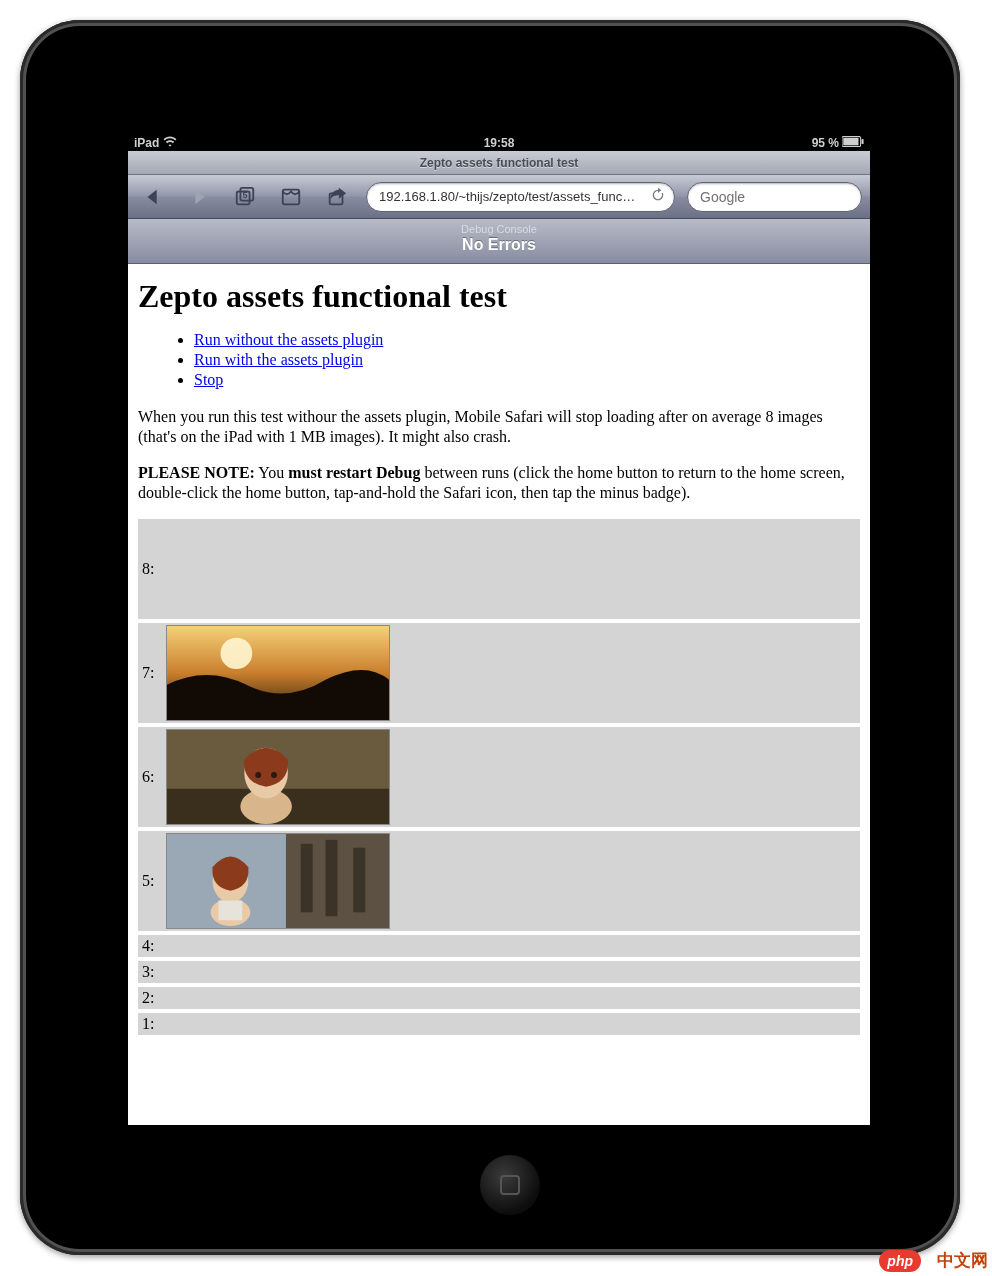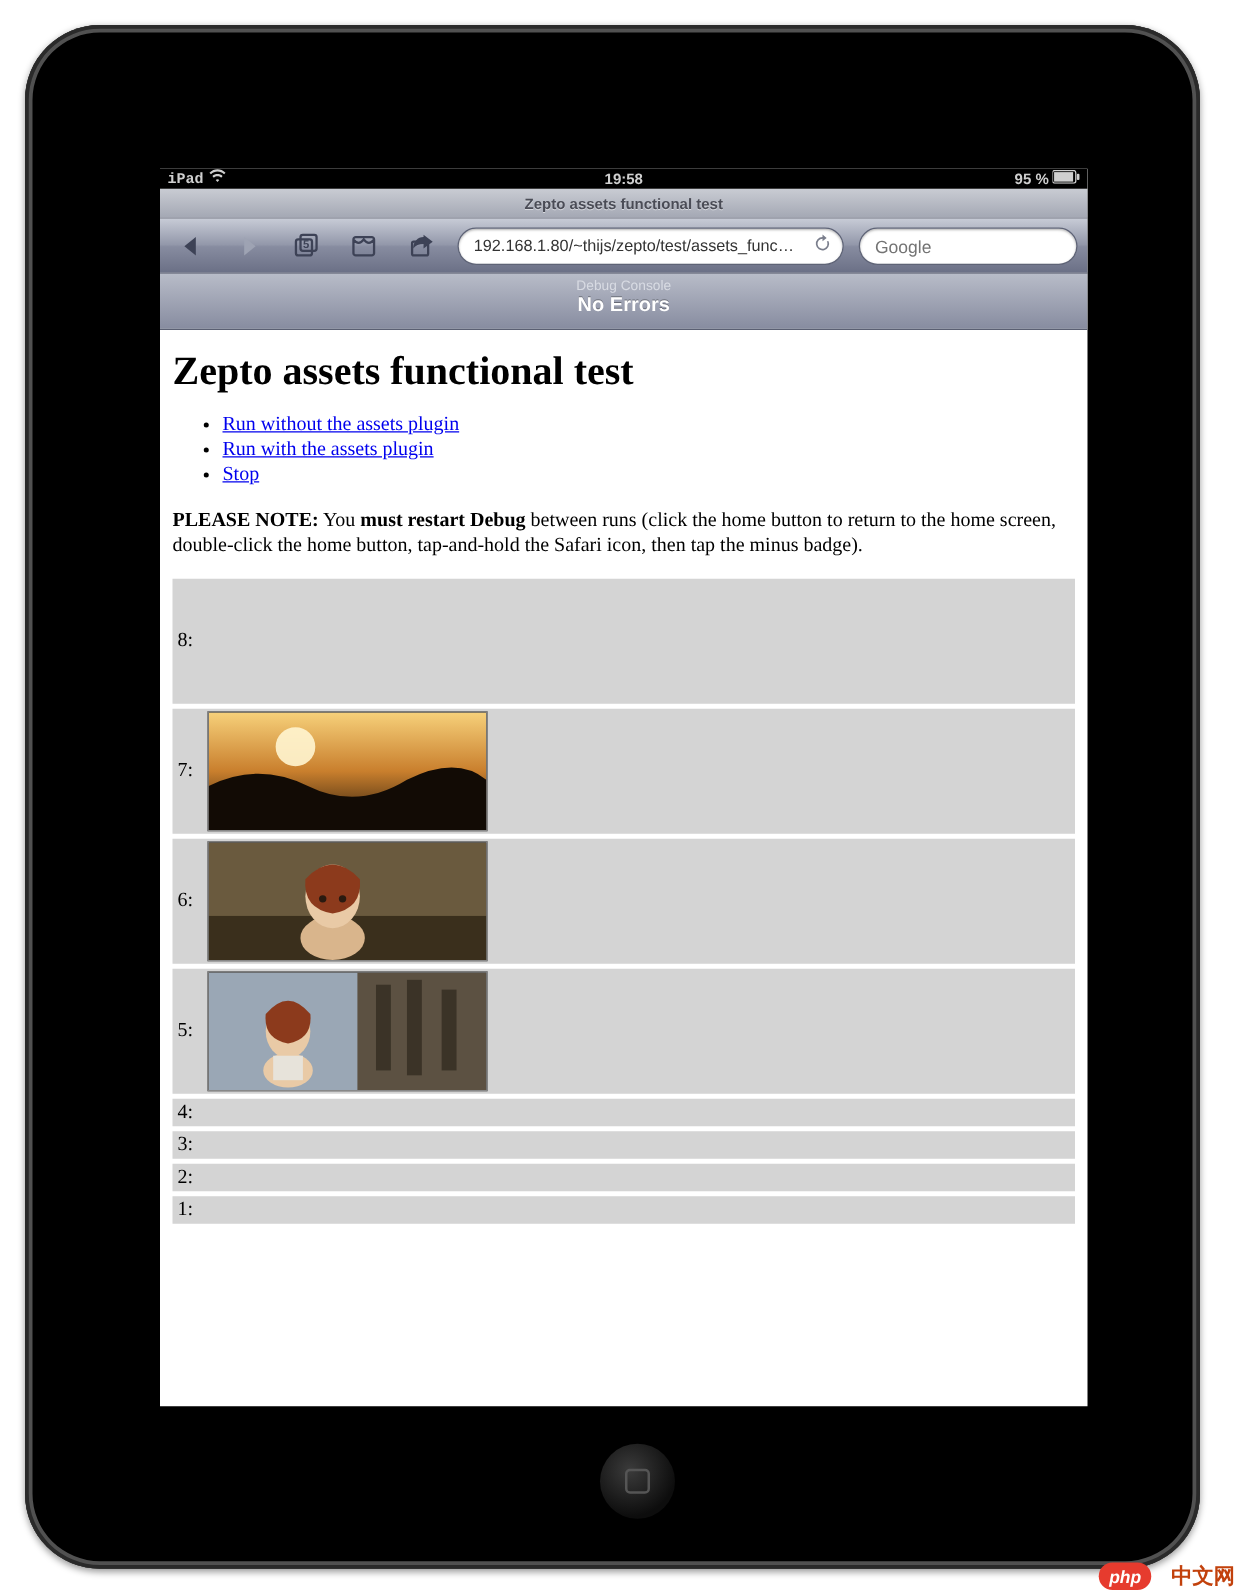--- a/index.html
+++ b/index.html
@@ -45,21 +45,21 @@
   .status-bar {
     height: 16px;
     background: #000;
     color: #cfcfcf;
     font-size: 12px;
     font-weight: bold;
     display: flex; align-items: center;
     padding: 0 6px;
     position: relative;
   }
-  .status-left { display:flex; align-items:center; gap:4px;font-family:Liberation Mono, monospace; }
+  .status-left { display:flex; align-items:center; gap:4px; }
   .wifi-icon { display:inline-block; }
   .wifi-icon svg { width:14px; height:12px; }
   .status-center { position:absolute; left:0; right:0; text-align:center; }
   .status-right { margin-left:auto; display:flex; align-items:flex-start; gap:3px; }
   .battery-icon svg { width:22px; height:11px; }
 
   
   .title-bar {
     height: 24px;
     background: linear-gradient(#c9ccd3, #a4a8b4);
@@ -136,21 +136,21 @@
   .debug-status { font-size:16px; font-weight:bold; margin-top:1px; }
 
   
   .content {
     padding: 14px 10px 10px 10px;
     font-family: "Times New Roman", Times, serif;
     color:#000;
     font-size: 16px;
   }
   .content h1 { font-size: 32px; font-weight:bold; margin-bottom: 16px; }
-  .content ul { margin: 0 0 18px 40px; }
+  .content ul { margin: 0 0 18px 56px; }
   .content ul li { margin: 2px 0; }
   .content a { color: #0000EE; text-decoration: underline; }
   .content p { margin-bottom: 16px; line-height: 1.25; }
 
   .rows { margin-top: 6px; }
   .row {
     background: #d4d4d4;
     margin-bottom: 4px;
     padding: 2px 4px;
     display:flex; align-items:center;
@@ -256,20 +256,21 @@
       <div class="debug-status">No Errors</div>
     </div>
 
     <div class="content">
       <h1>Zepto assets functional test</h1>
       <ul>
         <li><a href="#">Run without the assets plugin</a></li>
         <li><a href="#">Run with the assets plugin</a></li>
         <li><a href="#">Stop</a></li>
       </ul>
+      <p>When you run this test withour the assets plugin, Mobile Safari will stop loading after on average 8 images (that's on the iPad with 1 MB images). It might also crash.</p>
       <p>
         <b>PLEASE NOTE:</b><span> You </span><b>must restart Debug</b><span> between runs (click the home button to return to the home screen, double-click the home button, tap-and-hold the Safari icon, then tap the minus badge).</span>
       </p>
 
       <div class="rows" id="rows">
           <div class="row tall">
             <span class="label">8:</span>
             <div class="thumb blank"></div>
           </div>
           <div class="row tall">

